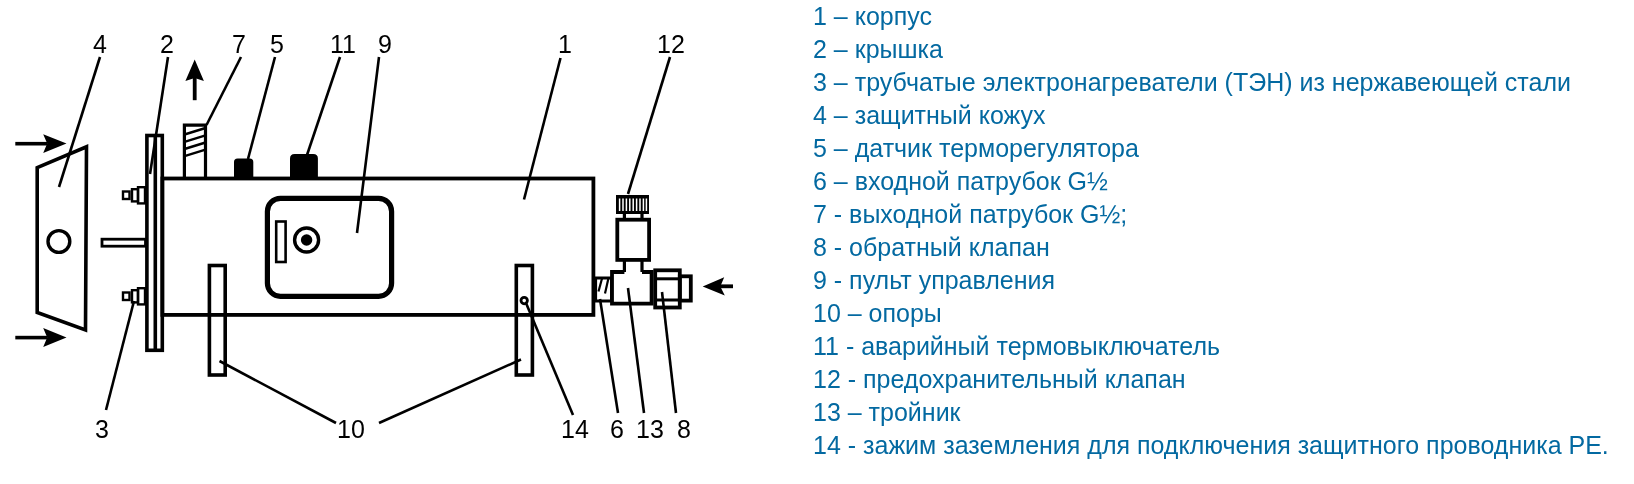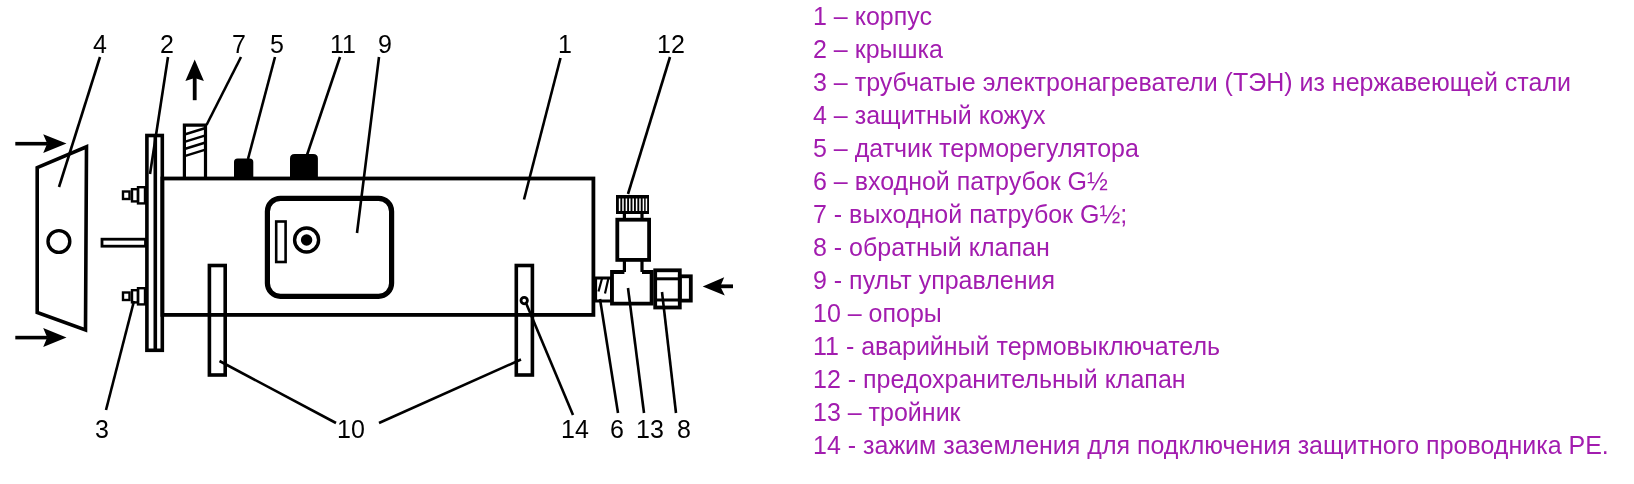--- a/index.html
+++ b/index.html
@@ -1,18 +1,18 @@
 <!DOCTYPE html>
 <html><head>
 <meta charset="utf-8">
 <style>
   html,body{margin:0;padding:0;background:#ffffff;}
   #page{position:relative;width:1634px;height:484px;background:#ffffff;overflow:hidden;
         font-family:"Liberation Sans",sans-serif;}
-  #legend{position:absolute;left:813px;top:0;font-size:25px;line-height:33px;color:#a21caf;white-space:nowrap;}
+  #legend{position:absolute;left:813px;top:0;font-size:25px;line-height:33px;color:#0369a1;white-space:nowrap;}
 </style>
 </head>
 <body>
 <div id="page">
 <svg width="760" height="484" viewBox="0 0 760 484" style="position:absolute;left:0;top:0;" fill="none" stroke="#000" stroke-width="3.5">
 
   <polygon points="37.2,167.6 86.5,146.8 85.5,330 37.2,312.4" stroke-width="3.6"></polygon>
   <circle cx="58.9" cy="241.5" r="10.9" stroke-width="3.4"></circle>
 
   <g stroke="none" fill="#000">

